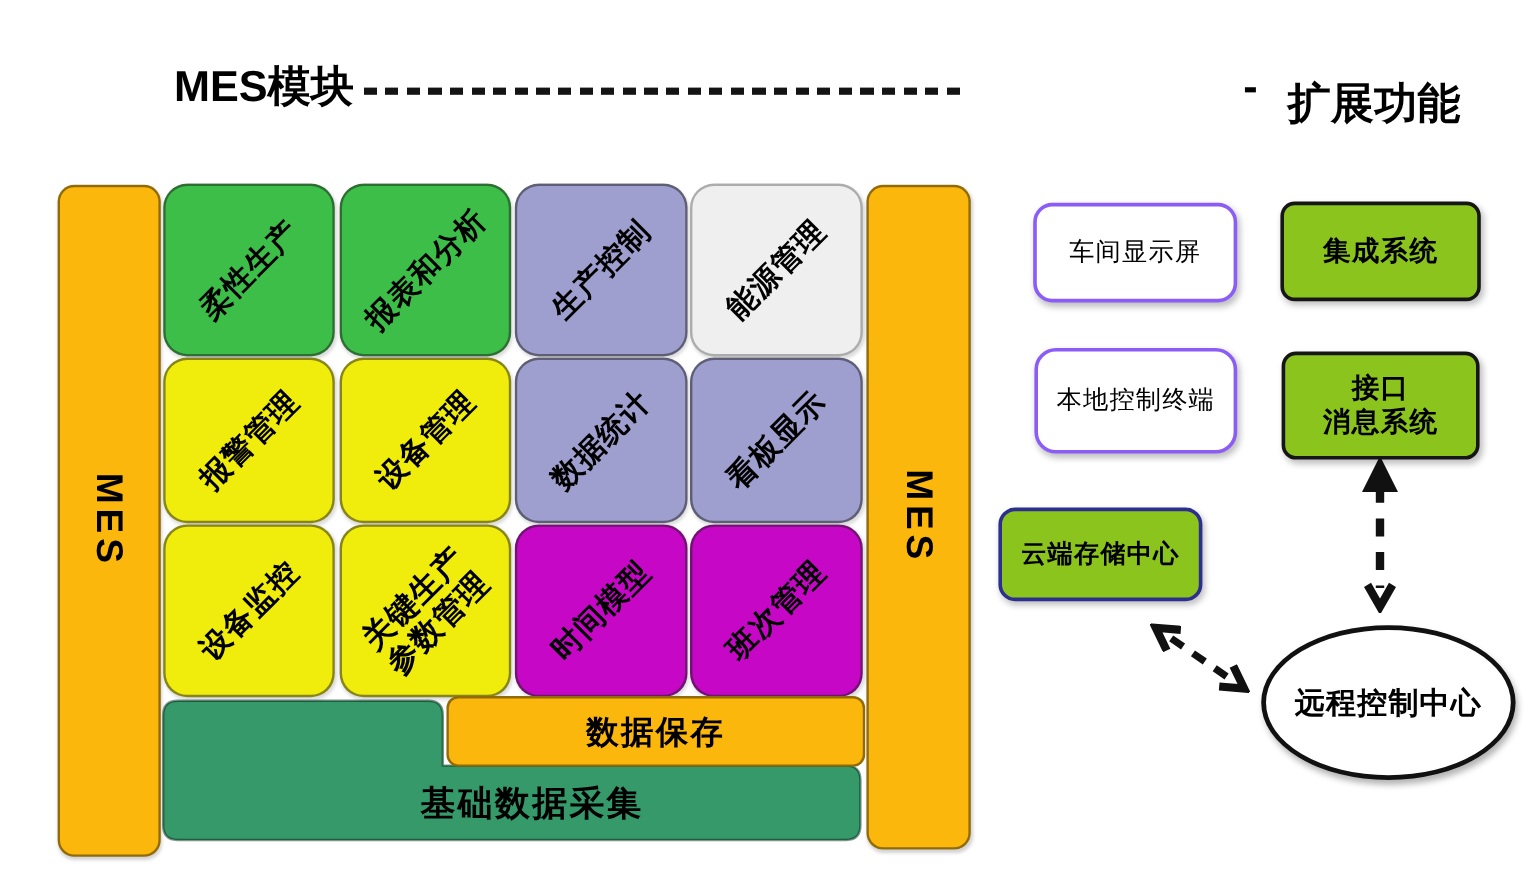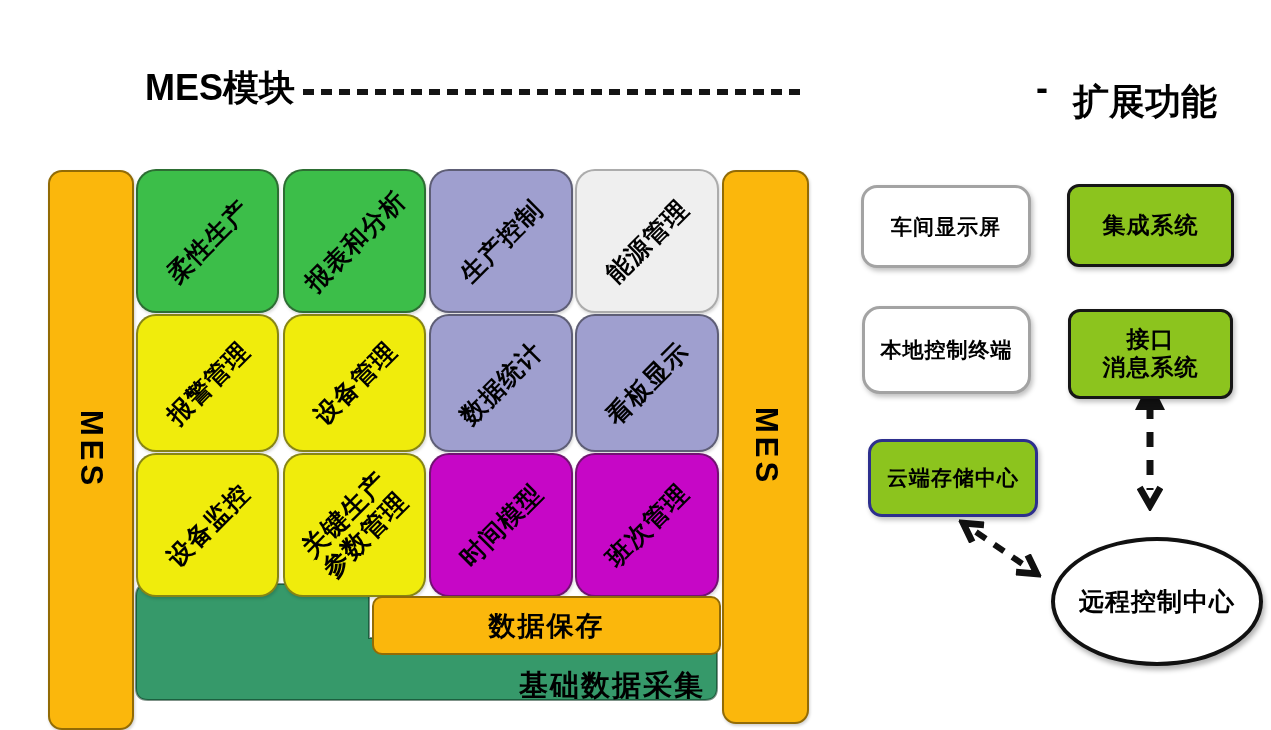--- a/index.html
+++ b/index.html
@@ -1,20 +1,20 @@
 <!DOCTYPE html>
 <html><head>
 <meta charset="utf-8">
 <style>
   html,body{margin:0;padding:0;background:#ffffff;}
   .canvas{
     position:relative;width:1271px;height:730px;background:#ffffff;overflow:hidden;
     font-family:"Liberation Sans","DejaVu Sans",sans-serif;color:#000;
   }
-  .abs{position:absolute;margin-top:16px;}
+  .abs{position:absolute;}
   
   .title{font-size:36px;font-weight:800;line-height:40px;white-space:nowrap;}
   .dashline{height:6px;background:repeating-linear-gradient(90deg,#141414 0 11px,transparent 11px 18px);}
   
   .mesbar{
     background:#FBB70C;border:2px solid rgba(60,45,0,.55);border-radius:14px;
     display:flex;align-items:center;justify-content:center;box-shadow:1px 2px 3px rgba(0,0,0,.18);
   }
   .mesbar span{writing-mode:vertical-rl;font-weight:800;font-size:31px;letter-spacing:4px;}
   
@@ -38,21 +38,21 @@
     background:#FBB70C;border:2px solid rgba(60,45,0,.55);border-radius:10px;
     display:flex;align-items:center;justify-content:center;
     font-size:27px;font-weight:800;letter-spacing:2px;
   }
   .baselabel{font-size:29px;font-weight:800;letter-spacing:2px;text-align:center;}
   
   .rbox{
     display:flex;align-items:center;justify-content:center;text-align:center;
     box-shadow:2px 3px 5px rgba(0,0,0,.25);white-space:pre-line;line-height:1.2;
   }
-  .whitebox{background:#ffffff;border:3px solid #a3a3a3;border-radius:16px;font-size:21px;font-weight:700;letter-spacing:1px;text-align:right;}
+  .whitebox{background:#ffffff;border:3px solid #8b5cf6;border-radius:16px;font-size:21px;font-weight:400;letter-spacing:1px;text-align:right;}
   .limebox{background:#8CC41E;border:3px solid #161616;border-radius:12px;font-size:23px;font-weight:600;letter-spacing:1px;}
   .cloudbox{background:#8CC41E;border:3px solid #2D2F8E;border-radius:14px;font-size:21px;font-weight:800;letter-spacing:1px;}
   .ellipse{
     background:#ffffff;border:4px solid #111;border-radius:50%;
     display:flex;align-items:center;justify-content:center;
     font-size:25px;font-weight:800;letter-spacing:1px;
     box-shadow:2px 4px 5px rgba(0,0,0,.3);
   }
   svg{position:absolute;left:0;top:0;}
 </style>
@@ -127,29 +127,29 @@
   <div class="abs tile c-mag" style="left:429px;top:437px;width:140px;height:140px;">
     <span>时间模型</span>
     </div>
   <div class="abs tile c-mag" style="left:575px;top:437px;width:140px;height:140px;">
     <span>班次管理</span>
     </div>
 
   <div class="abs storagebar" style="left:372px;top:580px;width:345px;height:55px;">
     <span>数据保存</span>
   </div>
-  <div class="abs baselabel" style="left:124px;top:650px;width:581px;text-align:right;">基础数据采集</div>
+  <div class="abs baselabel" style="left:153px;top:650px;width:581px;">基础数据采集</div>
 
   <div class="abs rbox whitebox" style="left:861px;top:169px;width:164px;height:77px;">
     <span>车间显示屏</span>
   </div>
   <div class="abs rbox whitebox" style="left:862px;top:290px;width:163px;height:82px;border-radius:18px;">
     <span>本地控制终端</span>
   </div>
-  <div class="abs rbox cloudbox" style="left:868px;top:423px;width:164px;height:72px;">
+  <div class="abs rbox cloudbox" style="left:832px;top:423px;width:164px;height:72px;">
     <span>云端存储中心</span>
   </div>
 
   <div class="abs rbox limebox" style="left:1068px;top:293px;width:159px;height:84px;">
     <span>接口
 消息系统</span>
   </div>
   <div class="abs rbox limebox" style="left:1067px;top:168px;width:161px;height:77px;">
     <span>集成系统</span>
   </div>

